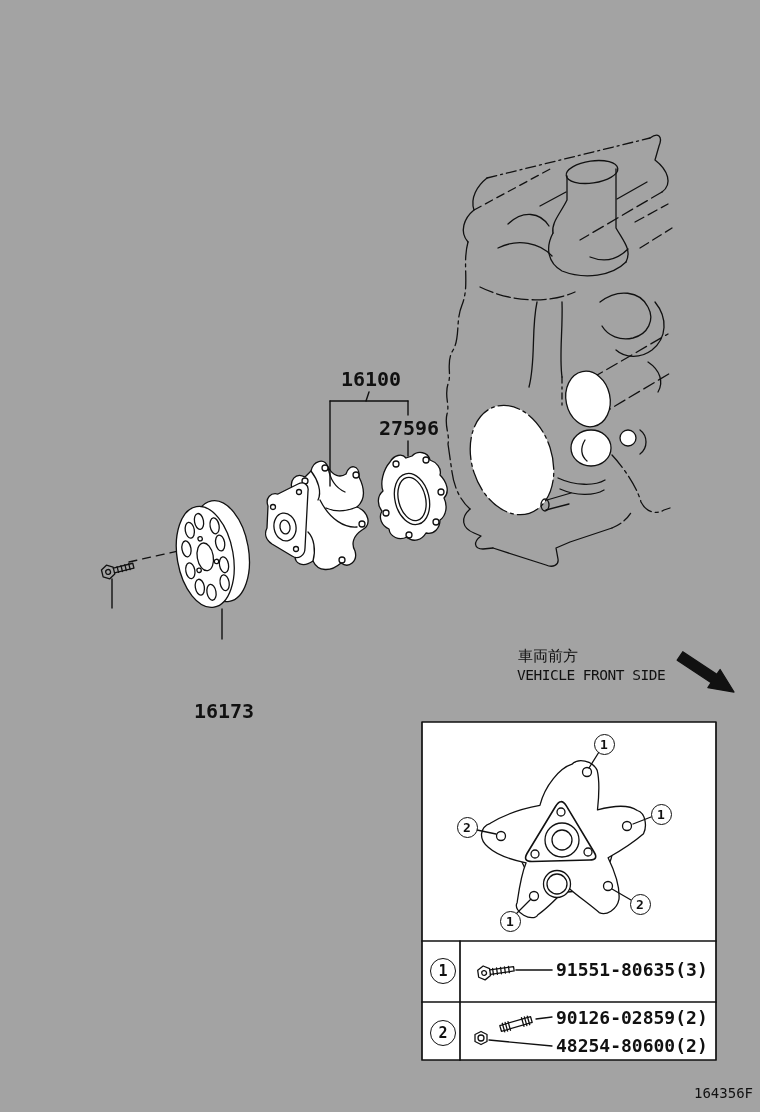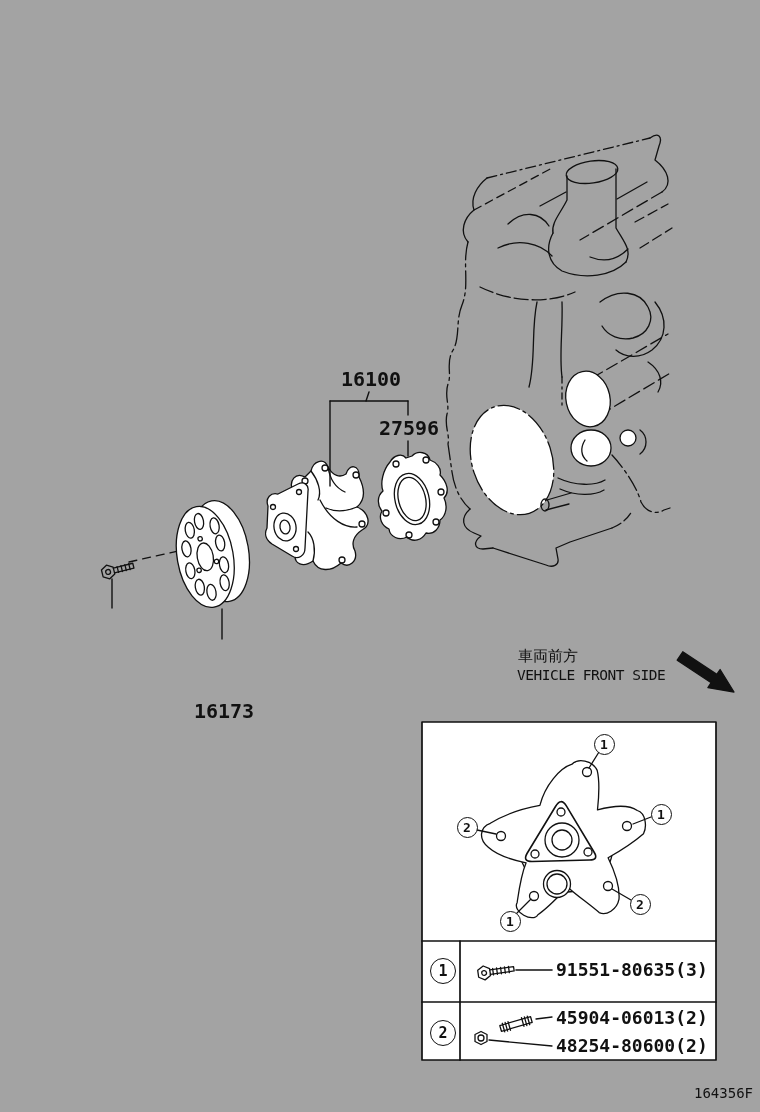--- a/index.html
+++ b/index.html
@@ -226,17 +226,17 @@
   <span class="callout" style="left:593.5px;top:733.5px;">1</span>
   <span class="callout" style="left:650.5px;top:803.5px;">1</span>
   <span class="callout" style="left:456.5px;top:816.5px;">2</span>
   <span class="callout" style="left:499.5px;top:910.5px;">1</span>
   <span class="callout" style="left:629.5px;top:893.5px;">2</span>
 
   <span class="legend-num" style="left:430px;top:958px;">1</span>
   <div class="legend-part" style="left:556px;top:960px;">91551-80635(3)</div>
 
   <span class="legend-num" style="left:430px;top:1020px;">2</span>
-  <div class="legend-part" style="left:556px;top:1008px;">45904-06013(2)</div>
+  <div class="legend-part" style="left:556px;top:1008px;">90126-02859(2)</div>
   <div class="legend-part" style="left:556px;top:1036px;">48254-80600(2)</div>
 
   <div class="fig-code" style="left:694px;top:1085px;text-align:right;">164356F</div>
 </div>
 
 </body></html>

